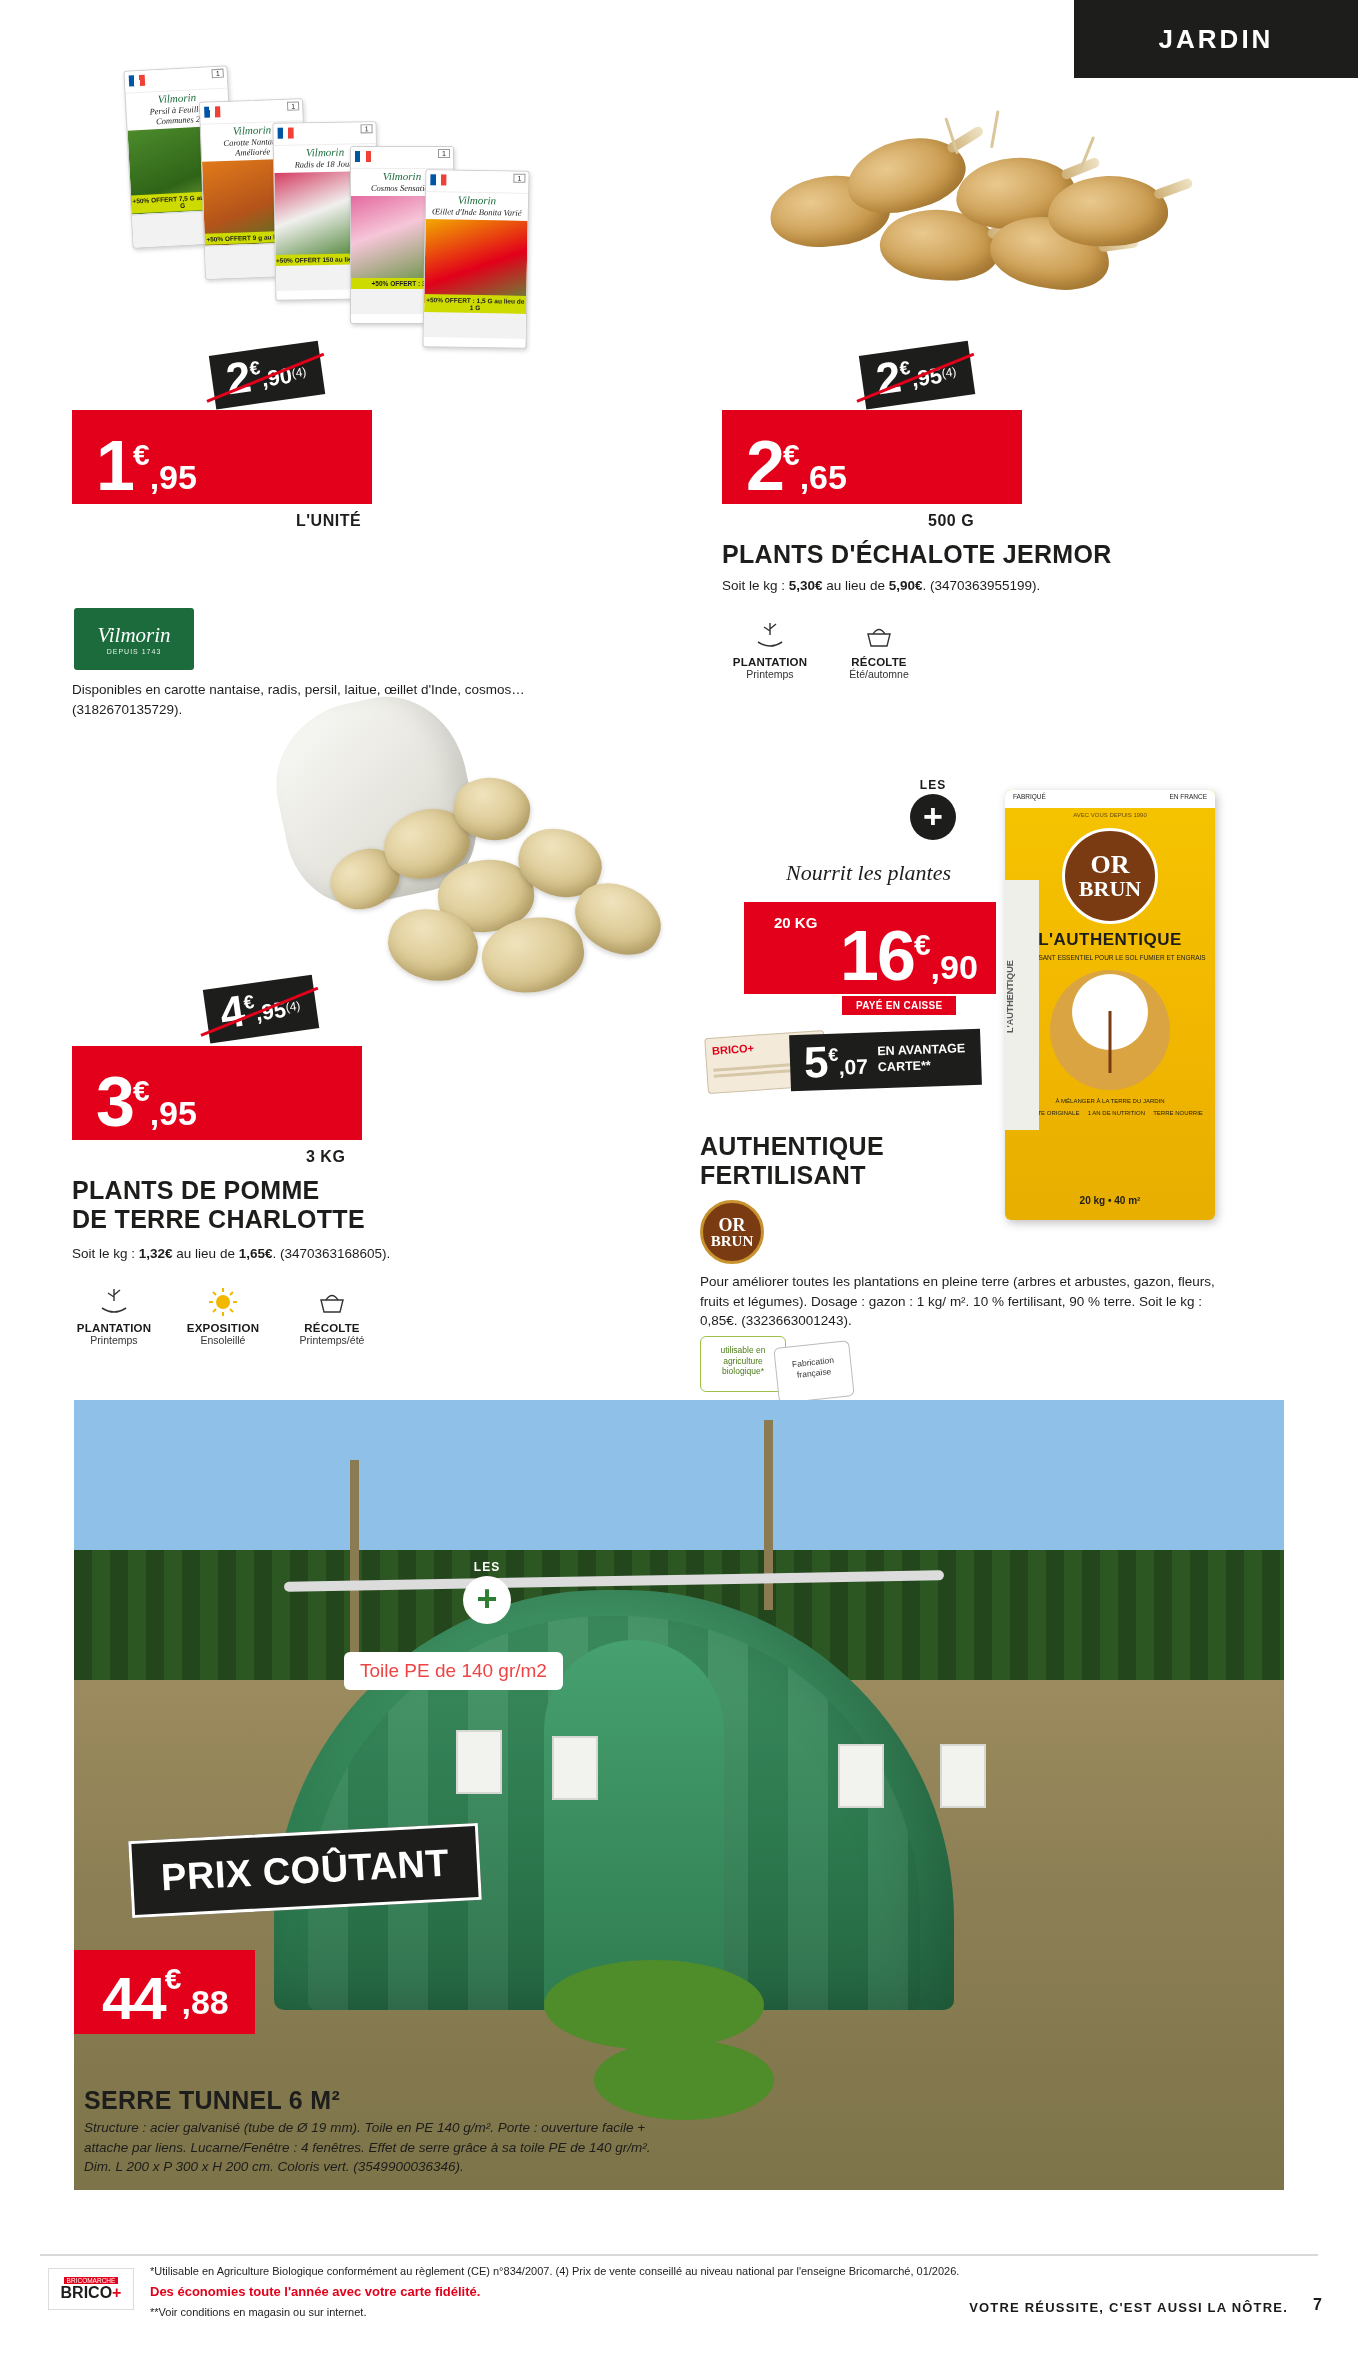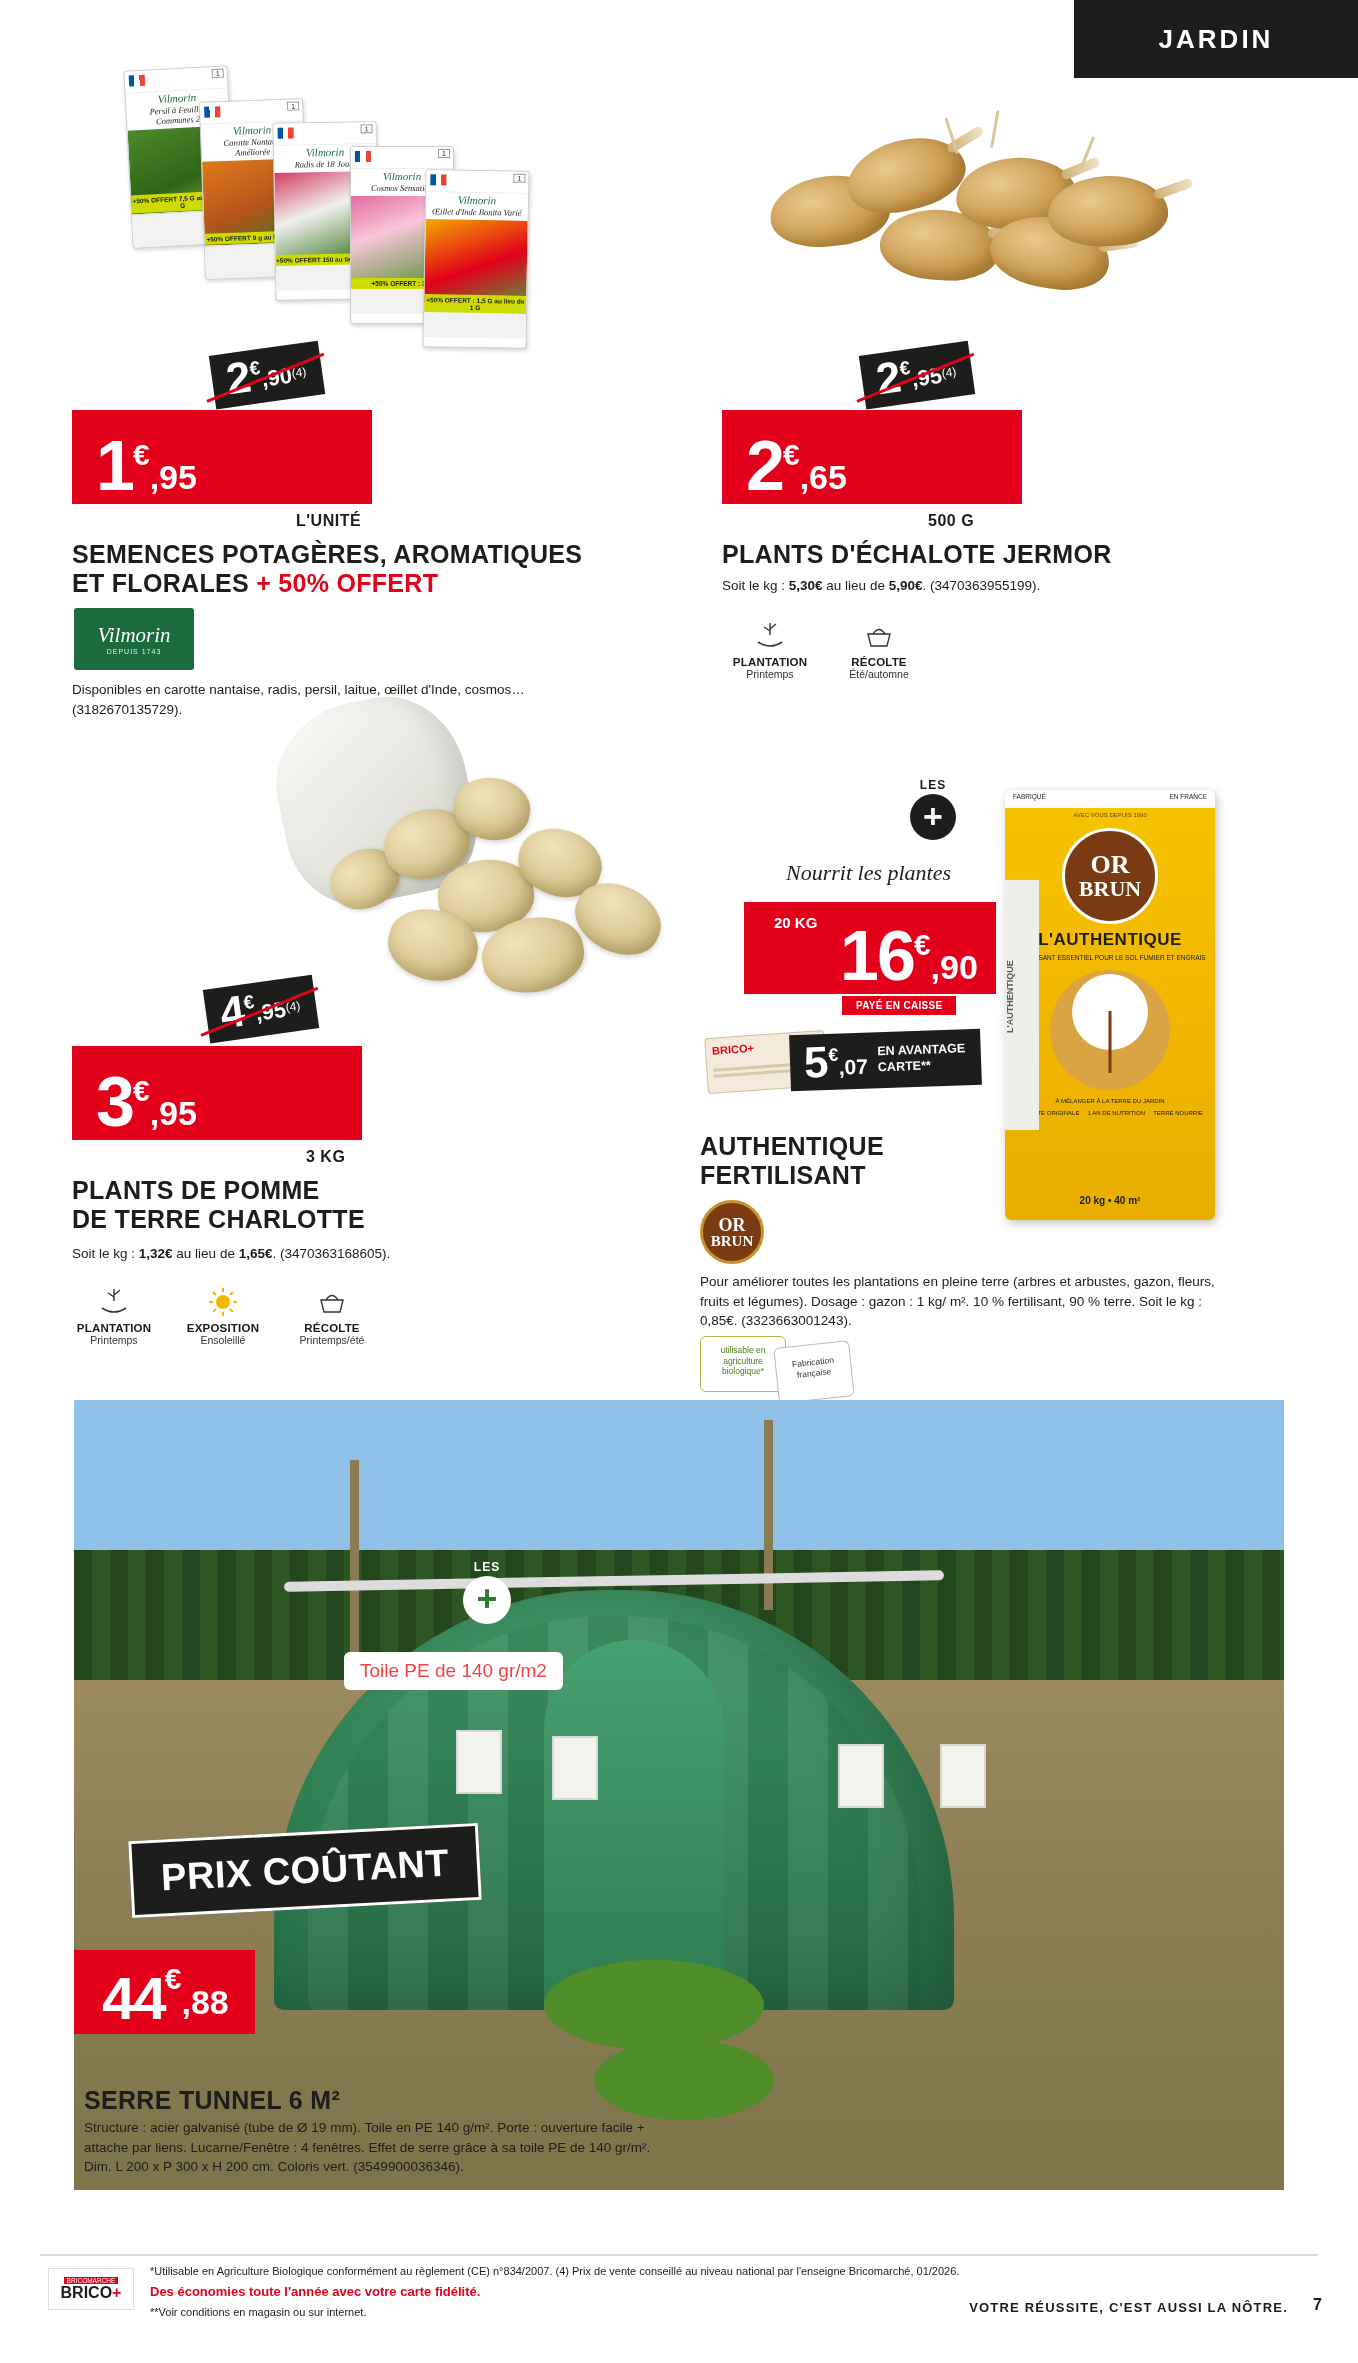--- a/index.html
+++ b/index.html
@@ -392,24 +392,20 @@
     <span class="strike"></span>
   </div>
 
   <div class="red-box" style="left:72px; top:410px; width:300px; height:94px;">
     <span class="price-main">1</span>
     <span class="price-eur">€</span>
     <span class="price-cents">,95</span>
   </div>
   <div class="unit-label" style="left:296px; top:512px;">L'UNITÉ</div>
 
-  <h2 class="prod-title" style="left:72px; top:540px; width:620px;">
-    <span>SEMENCES POTAGÈRES, AROMATIQUES</span><br>
-    <span>ET FLORALES </span><span class="red">+ 50% OFFERT</span>
-  </h2>
 
   <div class="vilmorin" style="left:74px; top:608px;">
     <div class="vm-name">Vilmorin</div>
     <div class="vm-since">DEPUIS 1743</div>
   </div>
   <div class="prod-sub" style="left:72px; top:680px; width:560px;">Disponibles en carotte nantaise, radis, persil, laitue, œillet d'Inde, cosmos… (3182670135729).</div>
 
   <div class="shallots">
     <div class="bulb b1"></div>
     <div class="bulb b2"></div>
@@ -631,21 +627,21 @@
     <div class="prix-coutant">PRIX COÛTANT</div>
   </div>
 
   <div class="photo-price">
     <span class="pm">44</span>
     <span class="pe">€</span>
     <span class="pc">,88</span>
   </div>
 
   <h2 class="prod-title" style="left:84px; top:2086px; width:600px;">SERRE TUNNEL 6 M²</h2>
-  <div class="prod-sub" style="left:84px; top:2118px; width:660px;">
+  <div class="prod-sub" style="left:84px; top:2118px; width:660px;font-style:italic;">
     <span>Structure : acier galvanisé (tube de Ø 19 mm). Toile en PE 140 g/m². Porte : ouverture facile +</span><br>
     <span>attache par liens. Lucarne/Fenêtre : 4 fenêtres. Effet de serre grâce à sa toile PE de 140 gr/m².</span><br>
     <span>Dim. L 200 x P 300 x H 200 cm. Coloris vert. (3549900036346).</span>
   </div>
 
   <div class="footer-rule"></div>
   <div class="brico-logo-foot">
     <div class="top">BRICOMARCHÉ</div>
     <div class="main"><span style="color:#1d1d1b">BRICO</span><span>+</span></div>
   </div>

